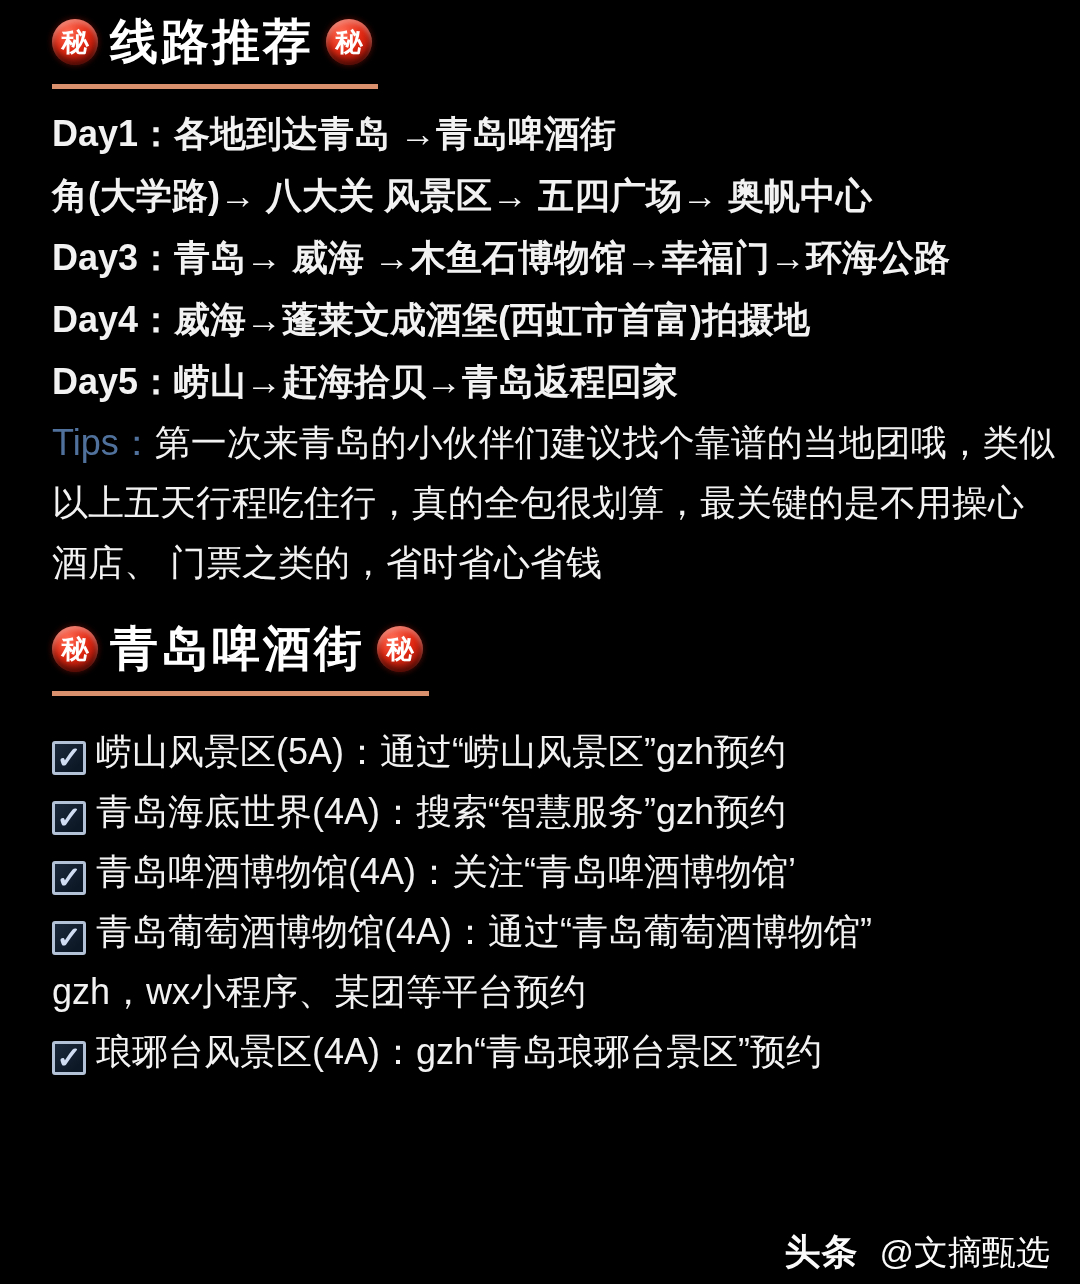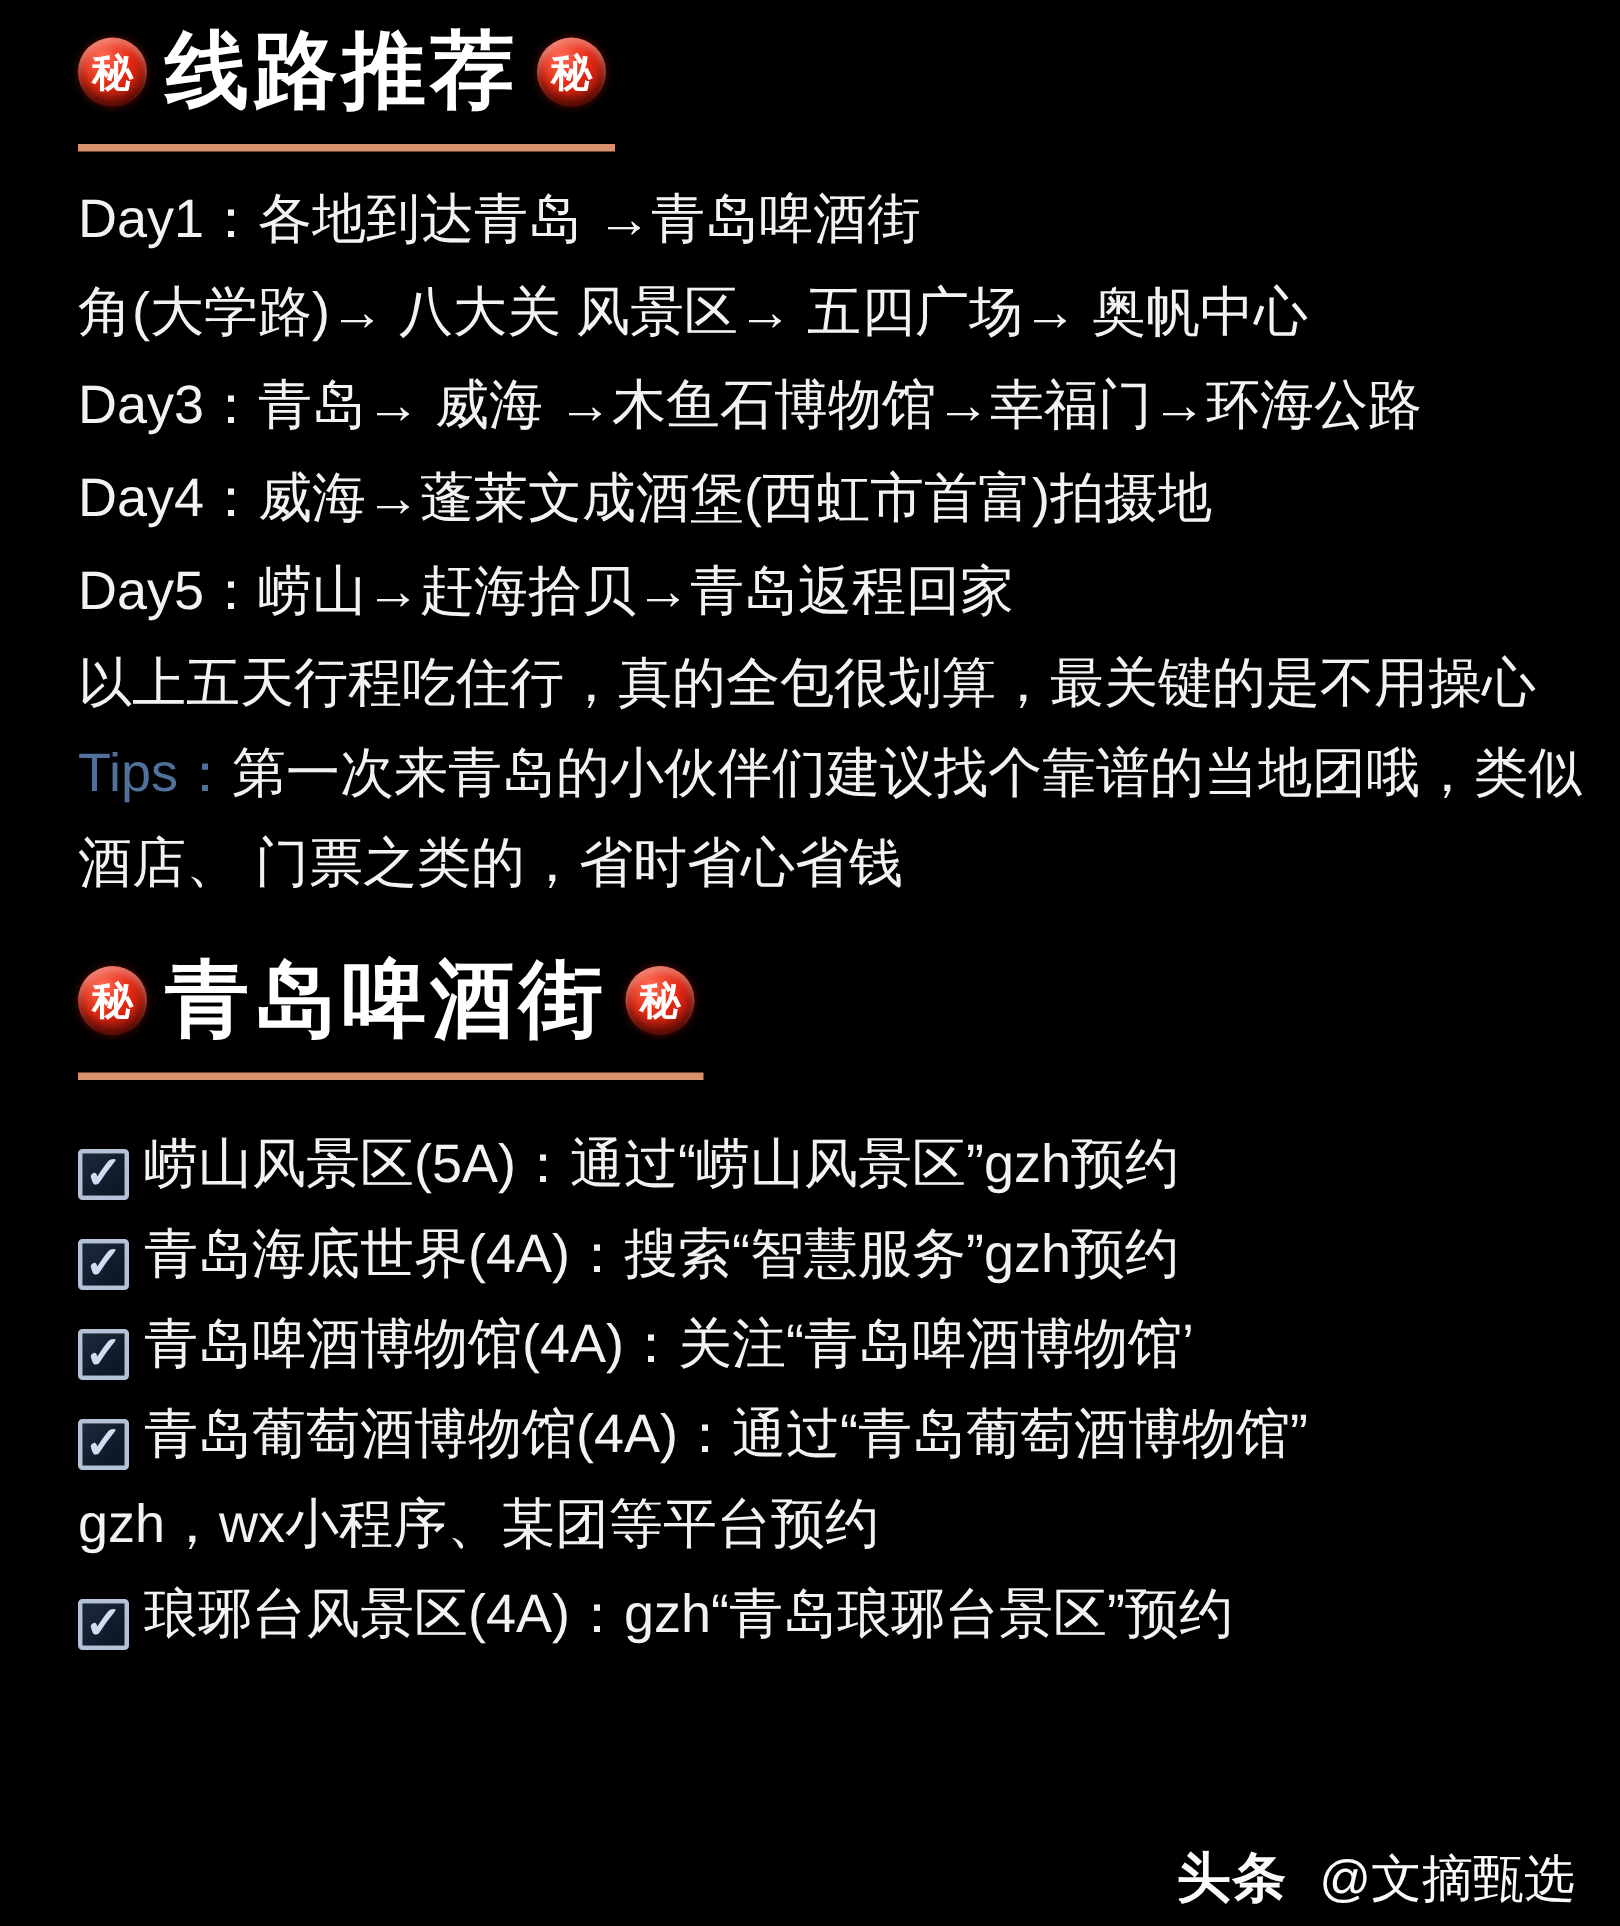--- a/index.html
+++ b/index.html
@@ -17,21 +17,21 @@
   
   .section-header {
     display: inline-flex;
     align-items: center;
     gap: 12px;
     border-bottom: 5px solid #d8916c;
     padding-bottom: 10px;
     padding-right: 6px;
   }
   .section-title {
-    font-size: 56px;
+    font-size: 48px;
     font-weight: bold;
     color: #ffffff;
     letter-spacing: 3px;
   }
   .badge {
     display: inline-flex;
     align-items: center;
     justify-content: center;
     width: 46px;
     height: 46px;
@@ -43,20 +43,21 @@
     font-weight: bold;
     flex: 0 0 auto;
   }
 
   
   .itinerary {
     margin-top: 14px;
     font-size: 36px;
     line-height: 62px;
     white-space: nowrap;
+    font-weight: bold;
   }
   .row { white-space: nowrap; }
   .day-label { color: #f2f2f2; }
 
   
   .tips {
     font-size: 36px;
     line-height: 60px;
     white-space: nowrap;
   }
@@ -132,24 +133,24 @@
       <span class="day-label">Day4：</span><span>威海→蓬莱文成酒堡(西虹市首富)拍摄地</span>
     </div>
     <div class="row">
       <span class="day-label">Day5：</span><span>崂山→赶海拾贝→青岛返程回家</span>
     </div>
   </div>
 
   
   <div class="tips">
     <div class="row">
-      <span>以上五天行程吃住行，真的全包很划算，最关键的是不用操心</span>
+      <span class="tips-label">Tips：</span><span>第一次来青岛的小伙伴们建议找个靠谱的当地团哦，类似</span>
     </div>
     <div class="row">
-      <span class="tips-label">Tips：</span><span>第一次来青岛的小伙伴们建议找个靠谱的当地团哦，类似</span>
+      <span>以上五天行程吃住行，真的全包很划算，最关键的是不用操心</span>
     </div>
     <div class="row">
       <span>酒店、 门票之类的，省时省心省钱</span>
     </div>
   </div>
 
   
   <div class="booking-header-wrap">
     <div class="section-header">
       <span class="badge">秘</span>

